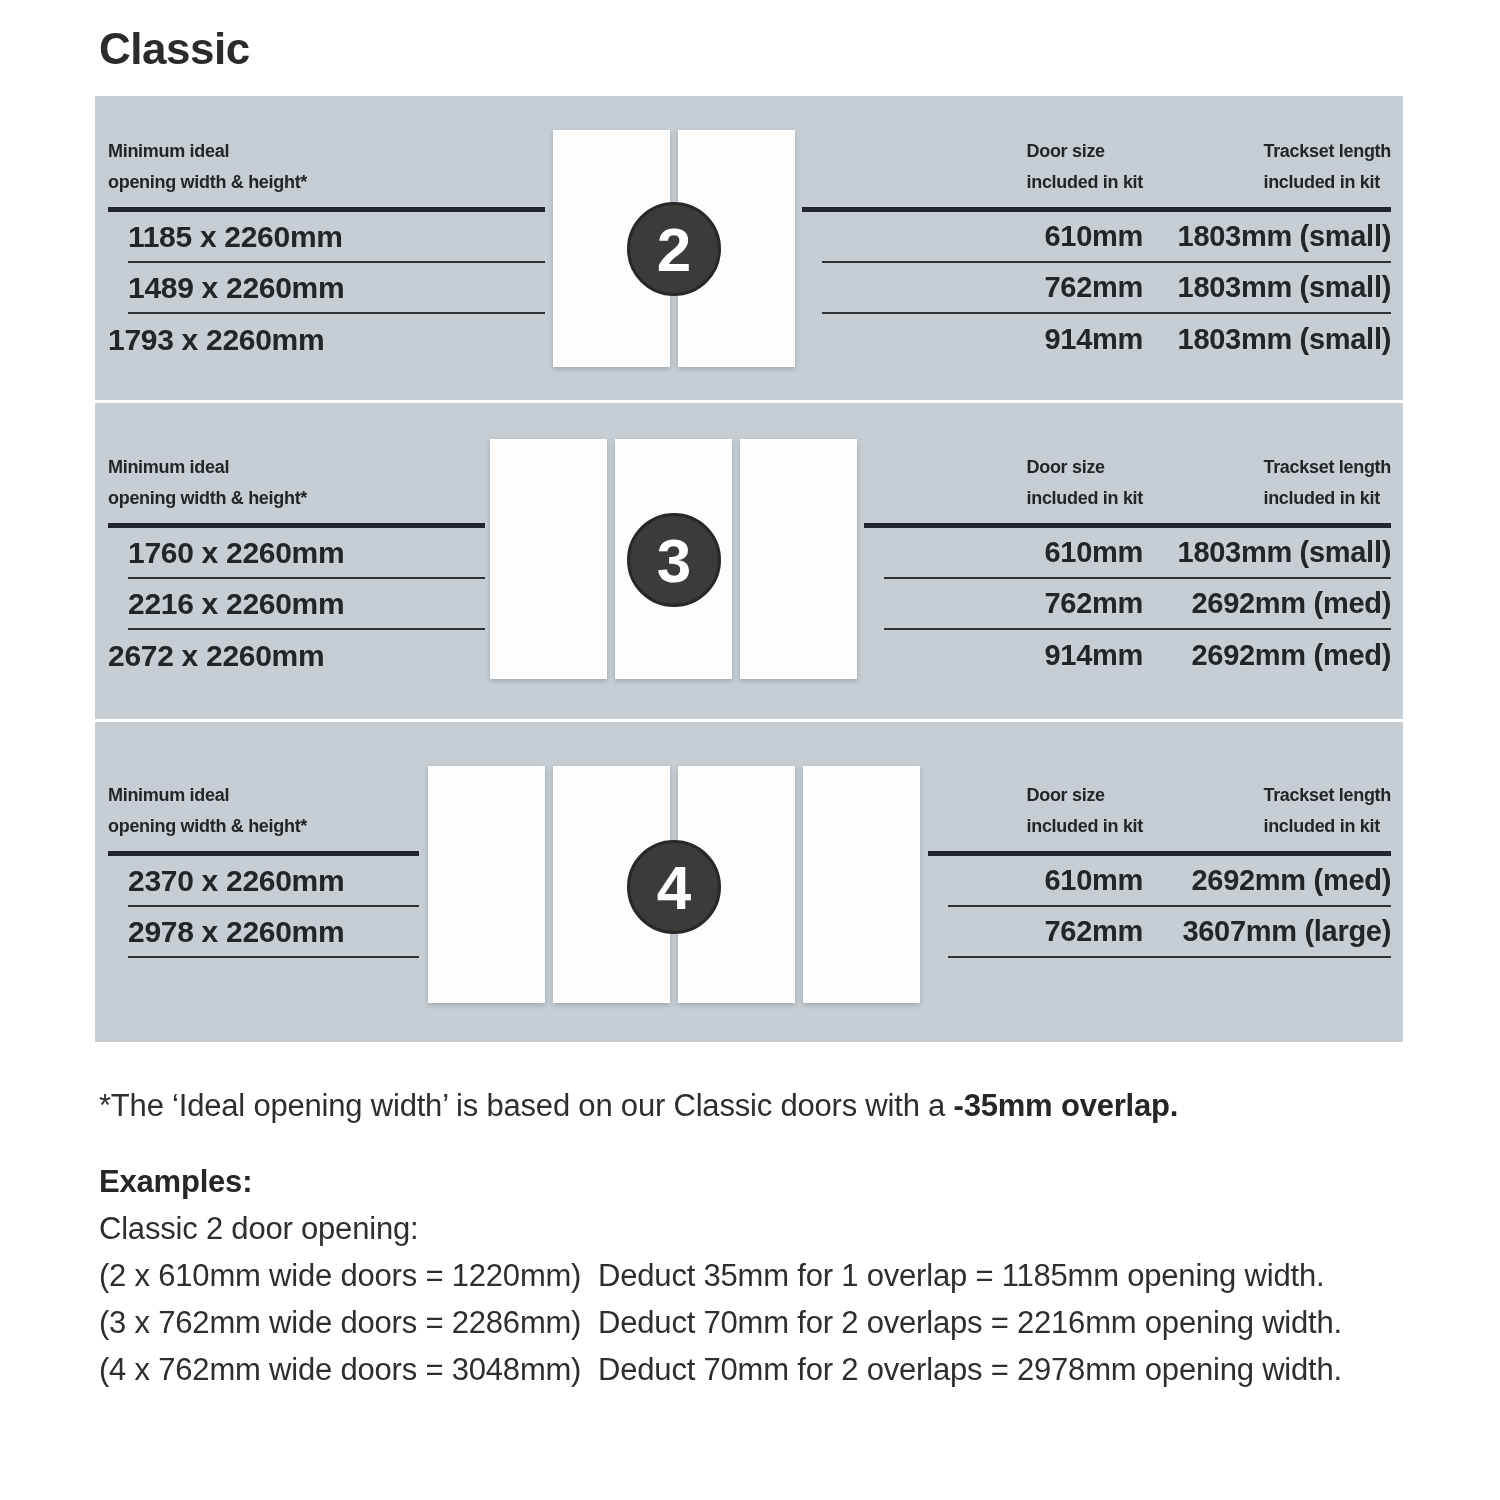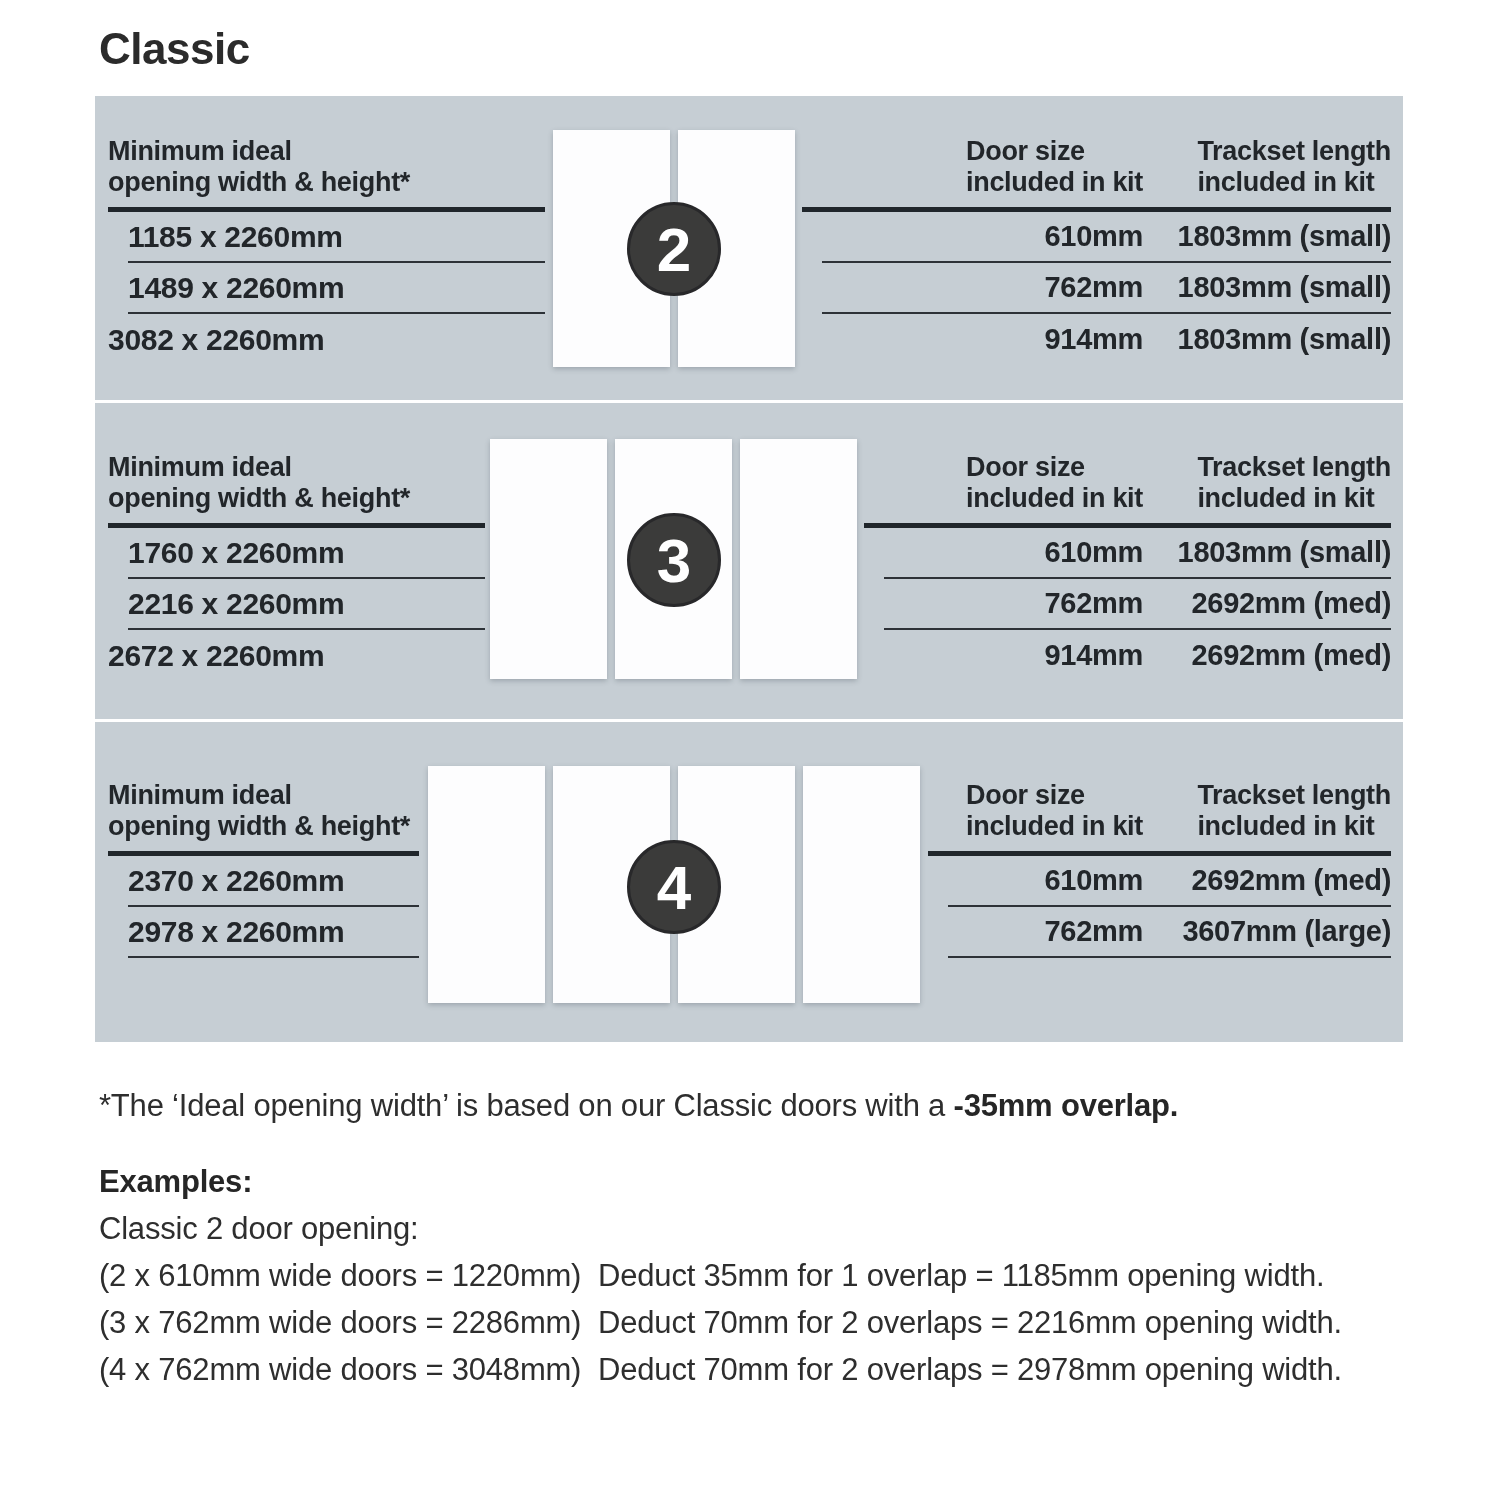--- a/index.html
+++ b/index.html
@@ -31,21 +31,21 @@
   .section-2 .right-table{width:527px;top:49px;}
   .section-3 .right-table{width:463px;top:58px;}
 
   .thead{
     display:flex;align-items:flex-end;height:76px;box-sizing:border-box;
     padding-bottom:9px;border-bottom:5px solid #20262b;
   }
   .left-table .thead{justify-content:flex-start;}
   .right-table .thead{justify-content:flex-end;}
   .hdr{
-    font-size:27px;font-weight:bold;line-height:31px;white-space:pre-line;
+    font-size:18px;font-weight:bold;line-height:31px;white-space:pre-line;
     letter-spacing:-0.3px;color:#22262a;
   }
   .right-table .thead .tcol1,
   .right-table .thead .tcol2{text-align:right;}
   .right-table .thead .hdr{display:inline-block;text-align:left;}
 
   .trow{display:flex;align-items:center;height:51px;box-sizing:border-box;}
   .rule{border-bottom:2px solid #2d3237;margin-left:20px;}
   .cell{
     font-size:30px;font-weight:bold;letter-spacing:-0.3px;color:#22262a;
@@ -105,21 +105,21 @@
           <span class="hdr">Minimum ideal
 opening width &amp; height*</span>
         </div>
         <div class="trow rule">
             <span class="cell">1185 x 2260mm</span>
           </div>
         <div class="trow rule">
             <span class="cell">1489 x 2260mm</span>
           </div>
         <div class="trow">
-            <span class="cell">3082 x 2260mm</span>
+            <span class="cell">1793 x 2260mm</span>
           </div>
       </div>
 
       <div class="doors">
         <div class="door"></div>
         <div class="door"></div>
       </div>
       <div class="badge">2</div>
 
       <div class="right-table">

